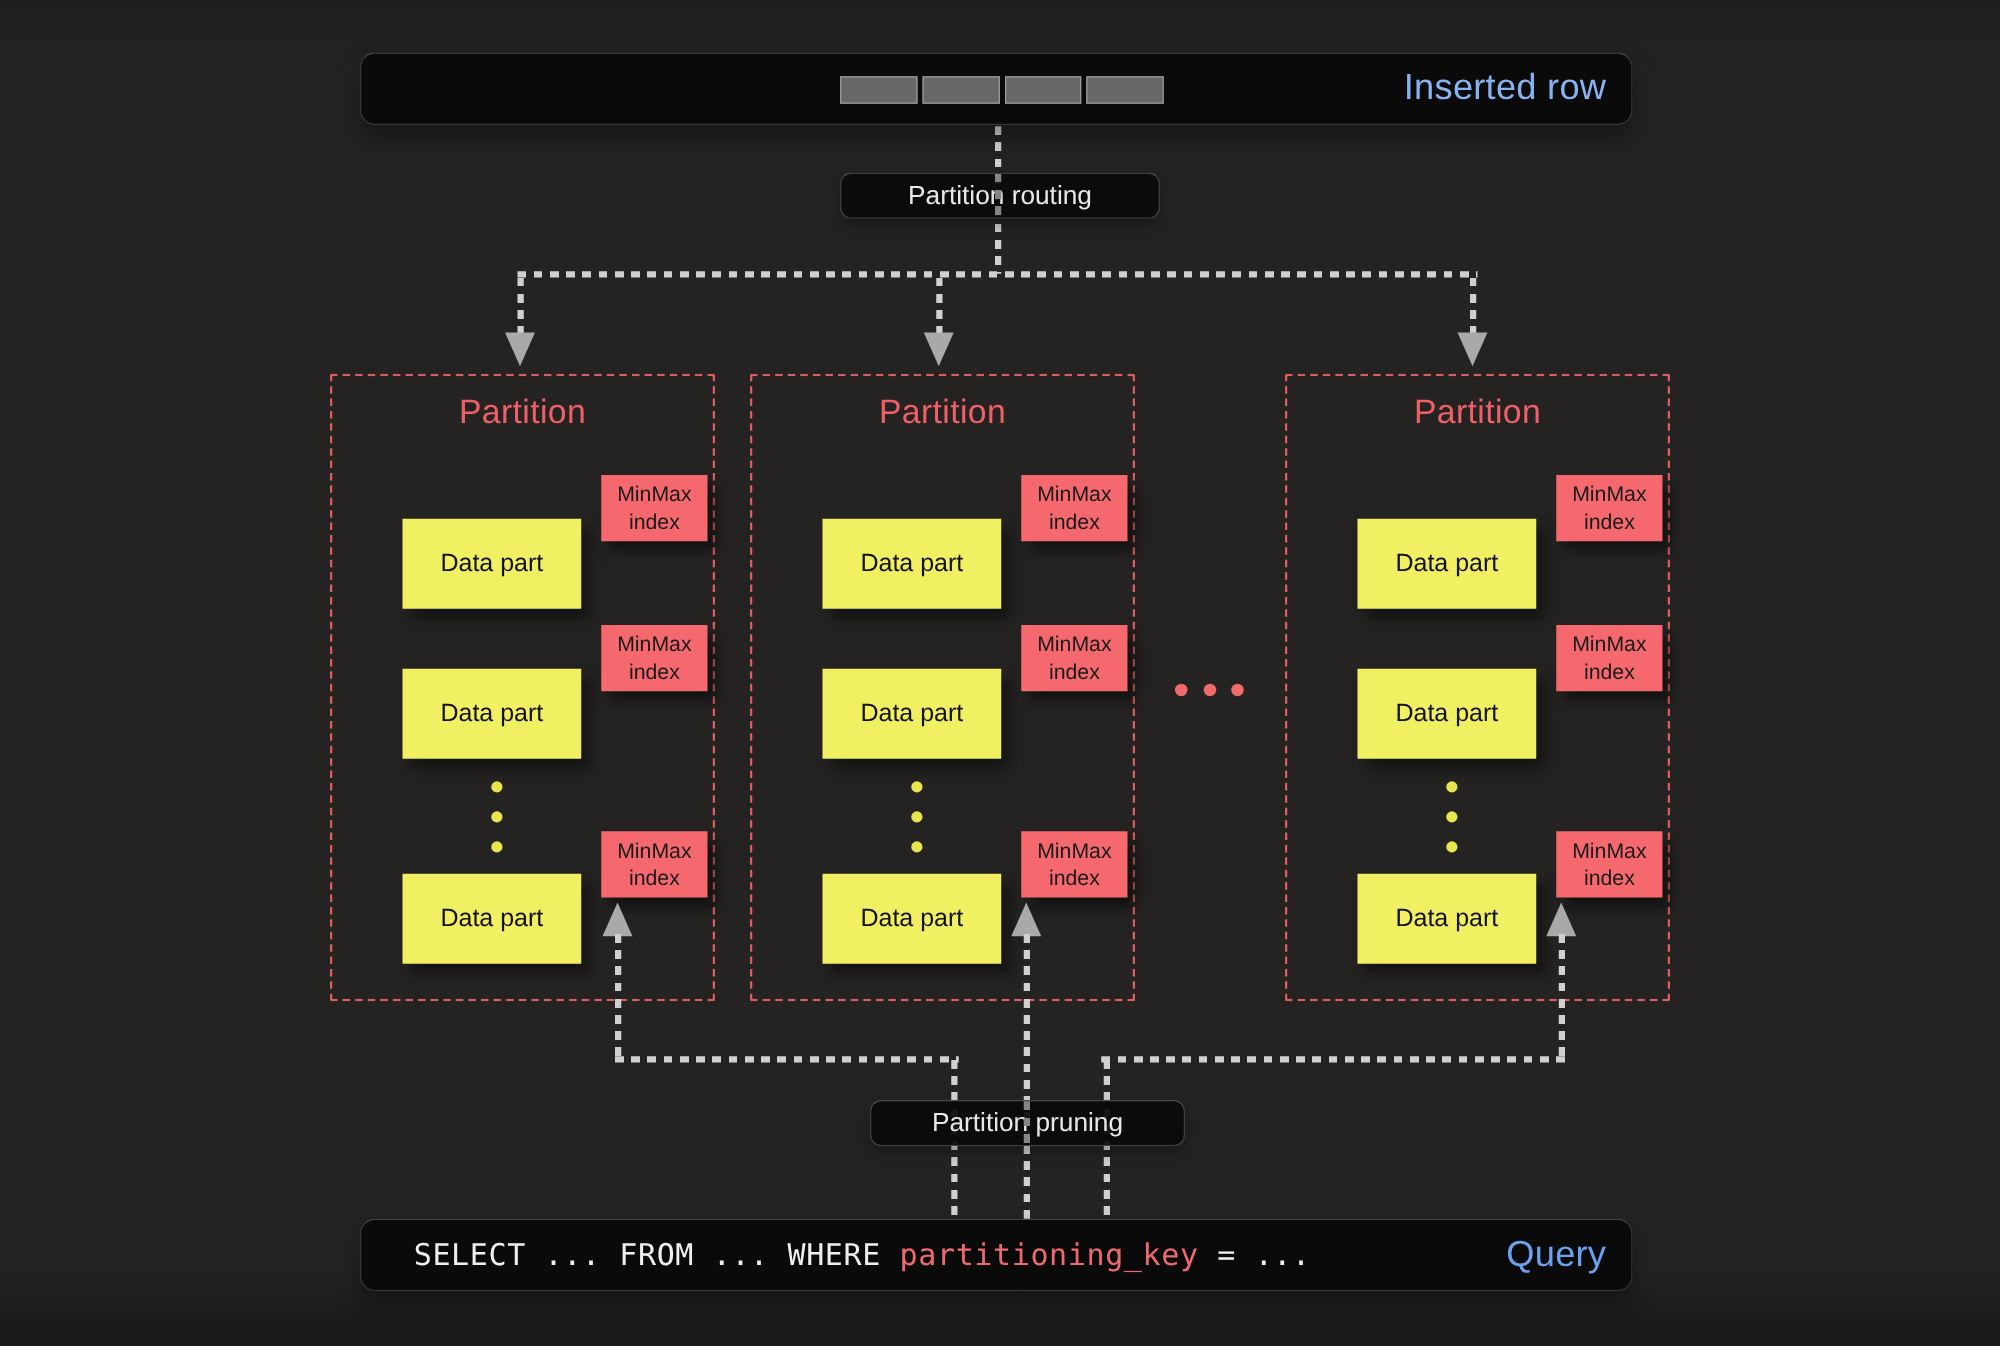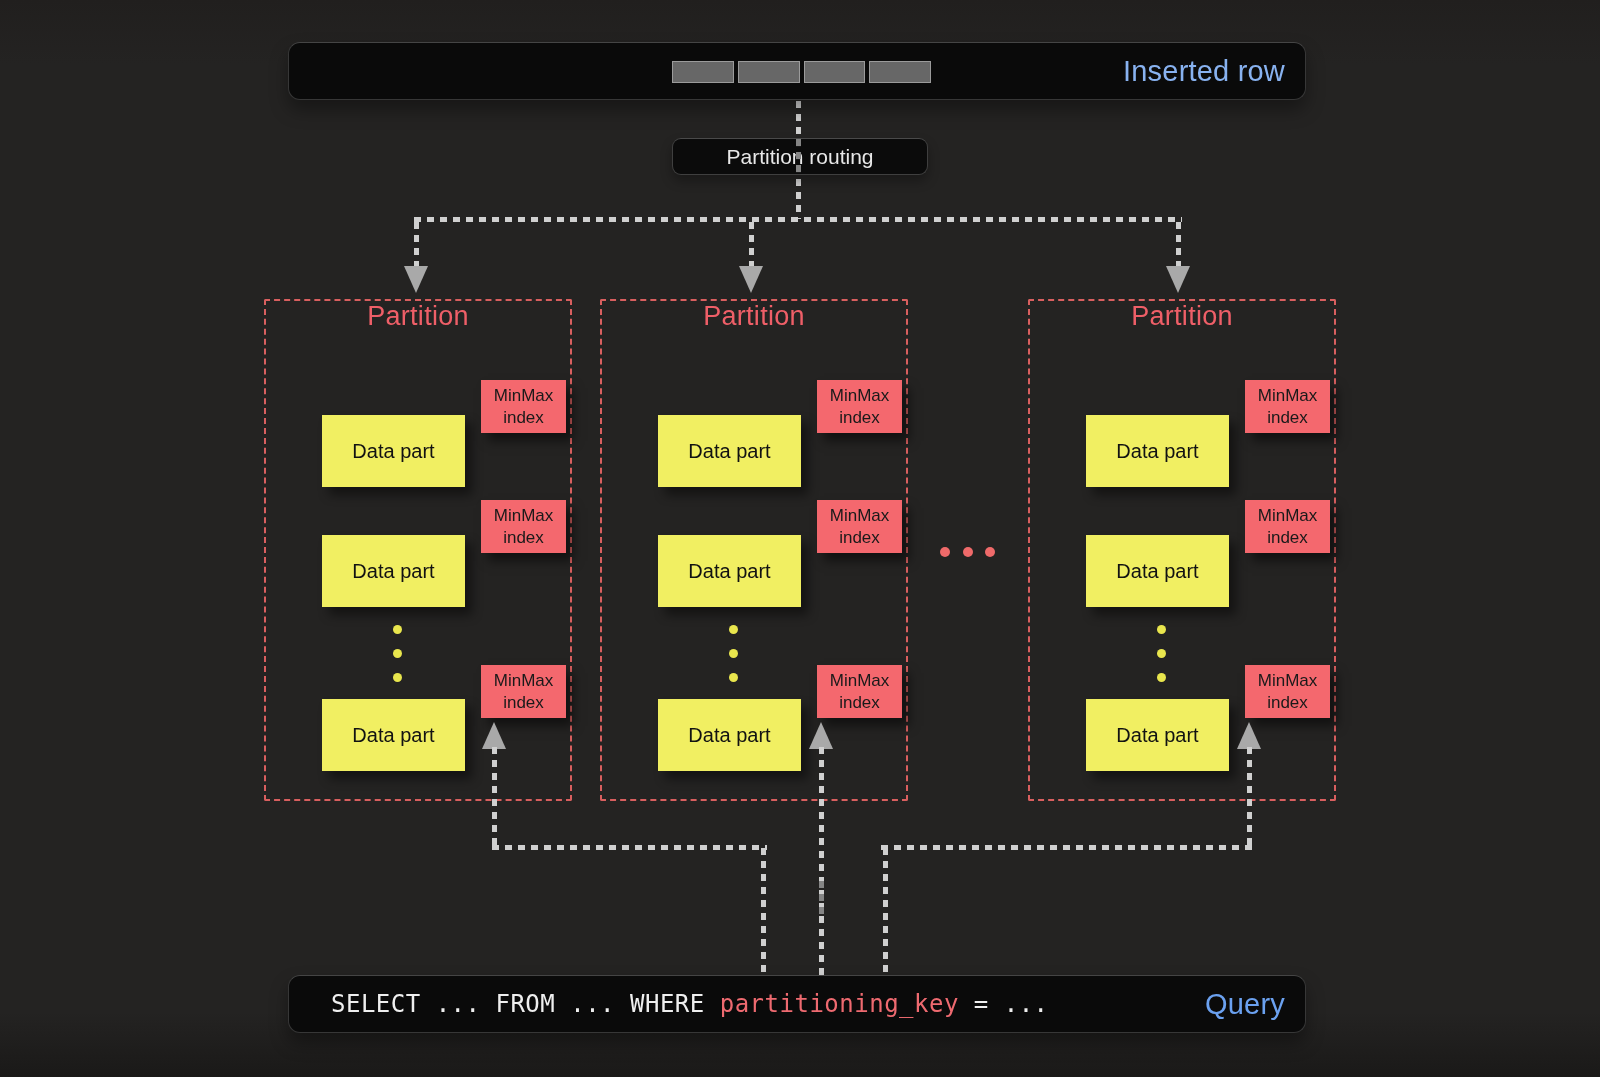--- a/index.html
+++ b/index.html
@@ -45,21 +45,21 @@
     border-top:27px solid #a9a9a9;}
   .arrow-up{position:absolute;width:0;height:0;z-index:1;
     border-left:12px solid transparent;border-right:12px solid transparent;
     border-bottom:27px solid #a9a9a9;}
   
   .partition{
     position:absolute;top:299px;width:308px;height:502px;
     border:2px dashed #d95f5f;border-radius:2px;box-sizing:border-box;z-index:0;
   }
   .ptitle{
-    position:absolute;top:0;left:0;width:100%;text-align:center;
+    position:absolute;top:13px;left:0;width:100%;text-align:center;
     color:#ef5f68;font-size:27px;letter-spacing:0.3px;
   }
   .datapart{
     position:absolute;width:143px;height:72px;background:#f1ef62;
     display:flex;align-items:center;justify-content:center;
     color:#121212;font-size:20px;z-index:2;
     box-shadow:7px 8px 10px rgba(0,0,0,0.45);
   }
   .minmax{
     position:absolute;width:85px;height:53px;background:#f4686e;
@@ -159,20 +159,23 @@
 
   <div class="arrow-up" style="left:1237px;top:722px;"></div>
   <div class="vdash" style="left:1247px;top:747px;height:100px;"></div>
 
   <div class="hdash" style="left:492px;top:845px;width:275px;"></div>
   <div class="hdash" style="left:881px;top:845px;width:371px;"></div>
 
   <div class="vdash" style="left:761px;top:848px;height:127px;"></div>
   <div class="vdash" style="left:883px;top:848px;height:127px;"></div>
 
+  <div class="tag" style="left:696px;top:880px;width:252px;">
+    <span>Partition pruning</span>
+  </div>
   <div class="vdash dim" style="left:819px;top:881px;height:35px;"></div>
 
   <div class="bar" style="top:975px;">
     <div class="query-code"><span>SELECT ... FROM ... WHERE </span><span class="key">partitioning_key</span><span> = ...</span></div>
     <div class="bar-label" style="color:#6ba1f0;">Query</div>
   </div>
 
 </div>
 
 </body></html>

